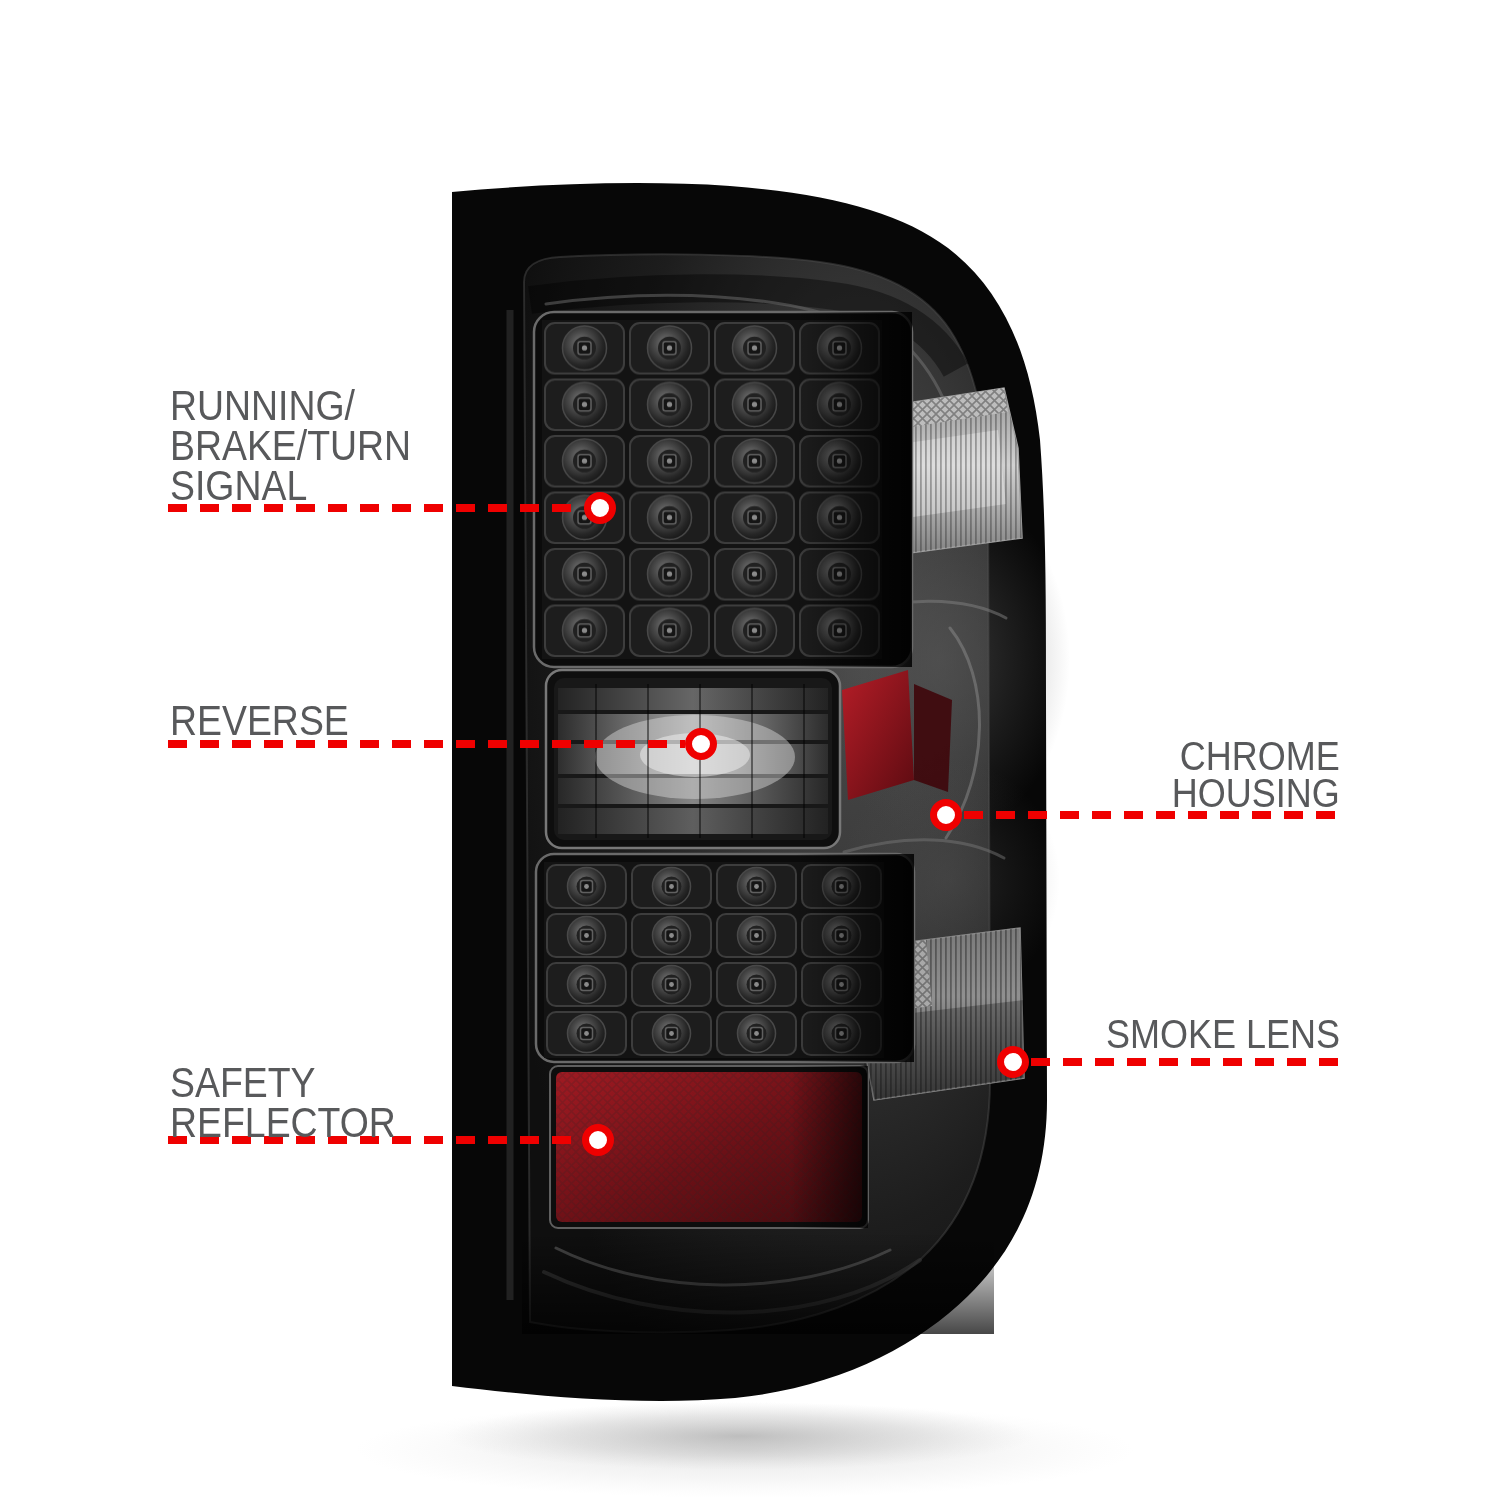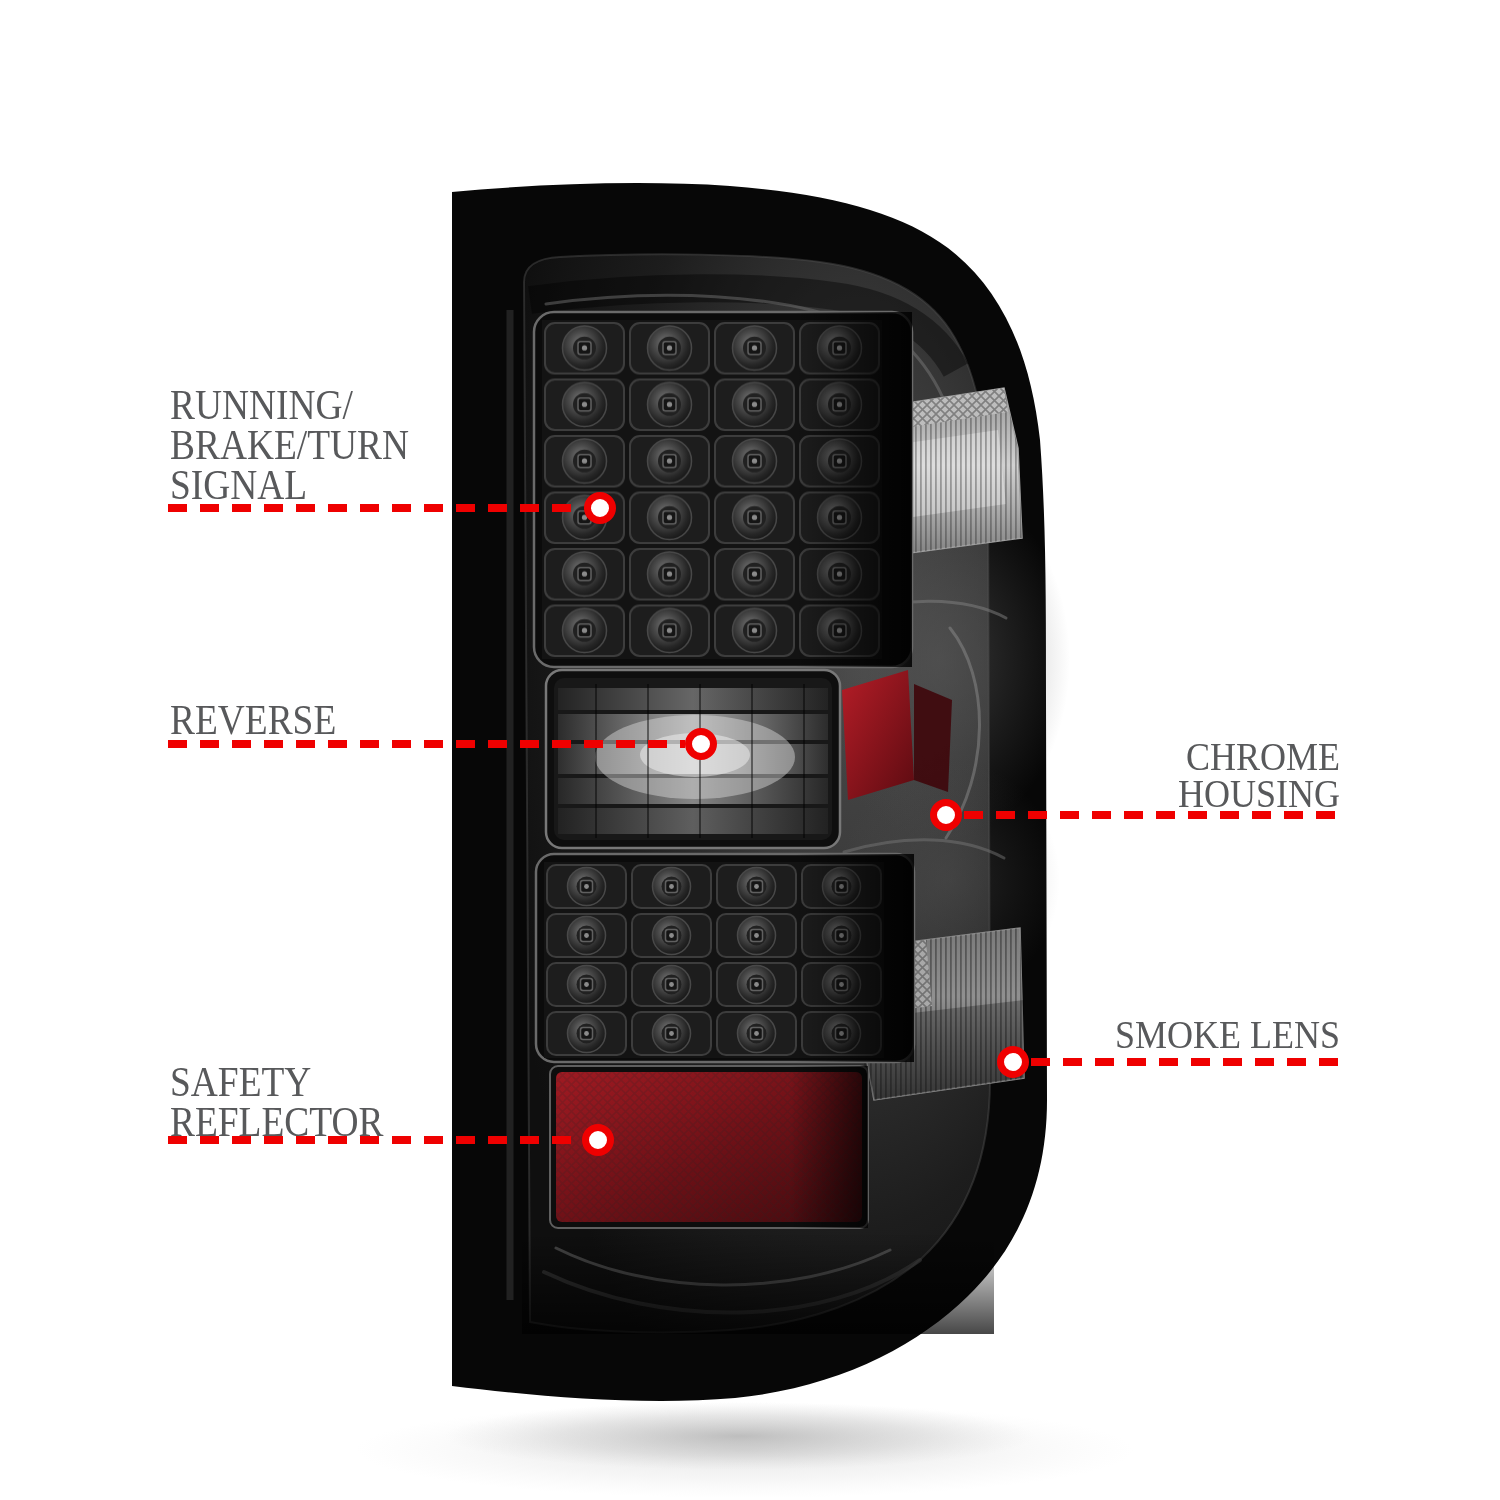--- a/index.html
+++ b/index.html
@@ -1,18 +1,18 @@
 <!DOCTYPE html>
 <html style="--accent: #ef0000; --label: #58595b;"><head>
 <meta charset="utf-8">
 <style>
   html,body{margin:0;padding:0;background:#ffffff;}
   .stage{
     position:relative;width:1500px;height:1500px;overflow:hidden;background:#ffffff;
-    font-family:Liberation Serif, serif;
+    font-family:Liberation Sans, sans-serif;
   }
   .stage svg{position:absolute;left:0;top:0;z-index:1;}
   .callout{position:static;}
   .label{
     position:absolute;z-index:3;color:var(--label,#58595b);
     font-weight:400;white-space:nowrap;
   }
   .left-label{font-size:43px;line-height:40px;transform:scaleX(.87);transform-origin:0 0;}
   .right-label{font-size:40px;line-height:37px;text-align:right;transform:scaleX(.9);transform-origin:100% 0;}
   .label span{display:block;}

